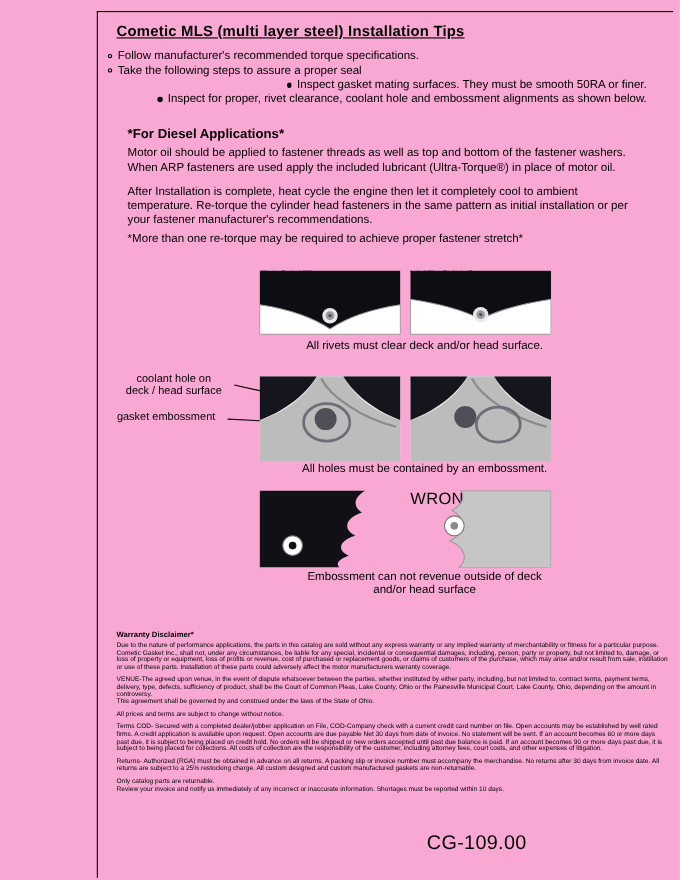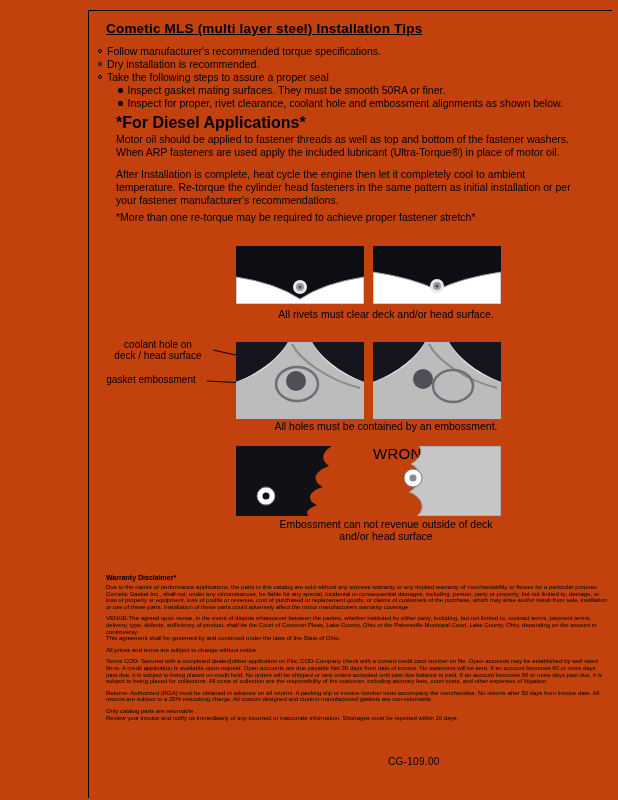--- a/index.html
+++ b/index.html
@@ -4,44 +4,44 @@
 <style>
   * { margin:0; padding:0; box-sizing:border-box; }
   html,body { background:#ffffff; }
   body {
     width:618px; height:800px;
     font-family:"Liberation Sans", sans-serif;
     color:#000;
     position:relative;
     overflow:hidden;
   }
-  .page { position:absolute; left:0; top:0; width:618px; height:800px; background:#c2410c;text-decoration:underline; }
+  .page { position:absolute; left:0; top:0; width:618px; height:800px; background:#f9a8d4;text-decoration:underline; }
   .frame {
     position:absolute; left:88px; top:10px; width:524px; height:788px;
     border-top:1.5px solid #000; border-left:1.5px solid #000;
   }
   .title {
     position:absolute; left:106px; top:21px;
     font-size:13.5px; font-weight:bold; text-decoration:underline;
     letter-spacing:0.2px;
   }
   .tips { position:absolute; left:98px; top:45px; width:490px; list-style:none; }
   .tip-row { display:flex; gap:5px; font-size:10.5px; line-height:13px; }
-  .tip-row.sub { margin-left:20px; }
+  .tip-row.sub { margin-left:20px;justify-content:flex-end; }
   .marker-hollow {
     width:4px; height:4px; border:1px solid #000; border-radius:50%;
     margin-top:4px; flex:none;
   }
   .marker-solid {
     width:4.5px; height:4.5px; background:#000; border-radius:50%;
     margin-top:4px; flex:none;
   }
   .diesel-heading {
     position:absolute; left:116px; top:114px;
-    font-size:16px; font-weight:bold;
+    font-size:12px; font-weight:bold;
   }
   .para { position:absolute; left:116px; width:468px; font-size:10.5px; line-height:13px; }
   .p1 { top:133px; }
   .p2 { top:168px; }
   .note { top:211px; }
 
   .dg-label {
     position:absolute; width:128px; text-align:left;
     font-size:15px; letter-spacing:0.3px;margin-top:13px;
   }
@@ -75,39 +75,35 @@
   .warranty-heading {
     position:absolute; left:106px; top:574px;
     font-size:7px; font-weight:bold;
   }
   .warranty-body { position:absolute; left:106px; top:584px; width:502px; }
   .warranty-body p { font-size:6px; line-height:6.6px; margin-bottom:5px; }
   .warranty-body p.tight { margin-bottom:0; }
 
   .page-code {
     position:absolute; left:388px; top:756px;
-    font-size:10px; letter-spacing:0.3px;
+    font-size:18px; letter-spacing:0.3px;
   }
 </style>
 </head>
 <body>
 
 <div class="page">
   <div class="frame"></div>
 
   <h1 class="title">Cometic MLS (multi layer steel) Installation Tips</h1>
 
   <ul class="tips">
     <li class="tip-row">
       <span class="marker-hollow"></span>
       <span>Follow manufacturer's recommended torque specifications.</span>
-    </li>
-    <li class="tip-row">
-      <span class="marker-hollow"></span>
-      <span>Dry installation is recommended.</span>
     </li>
     <li class="tip-row">
       <span class="marker-hollow"></span>
       <span>Take the following steps to assure a proper seal</span>
     </li>
     <li class="tip-row sub">
       <span class="marker-solid"></span>
       <span>Inspect gasket mating surfaces.  They must be smooth 50RA or finer.</span>
     </li>
     <li class="tip-row sub">

